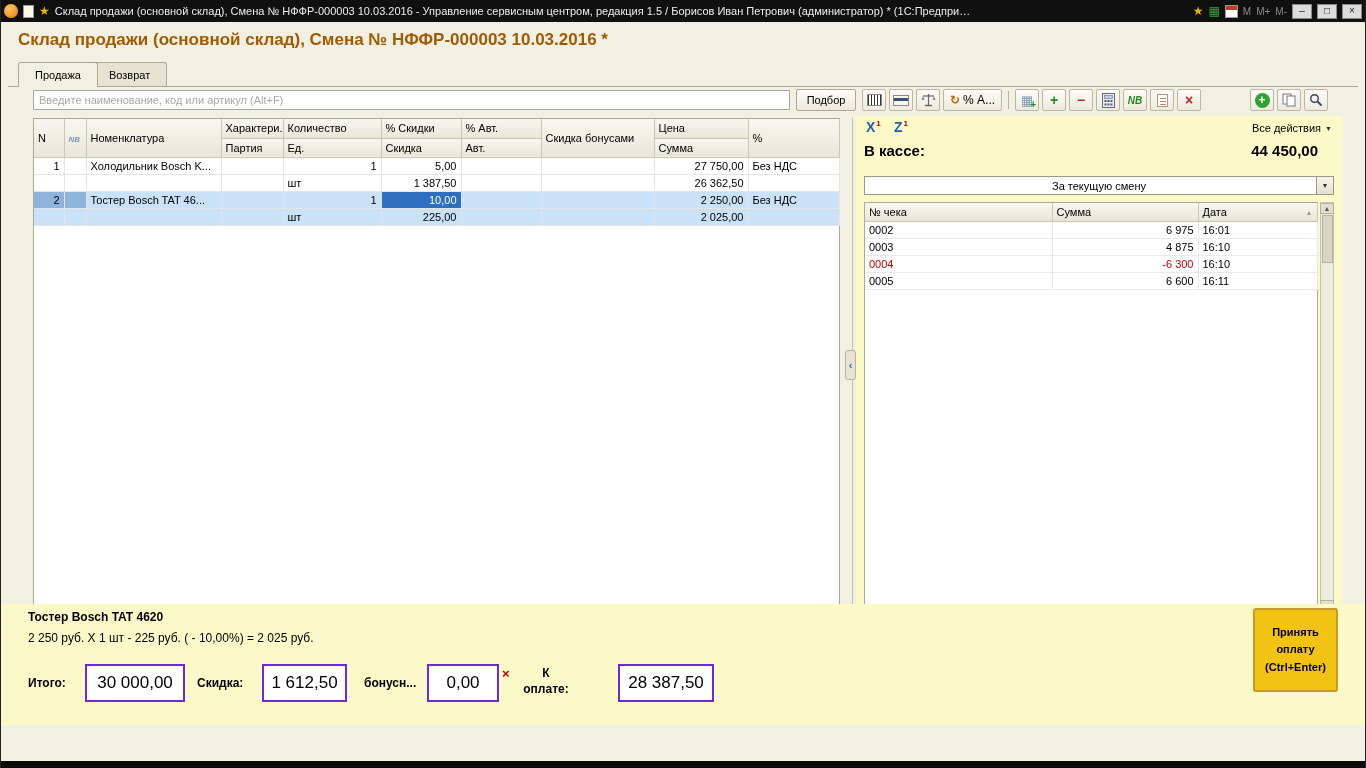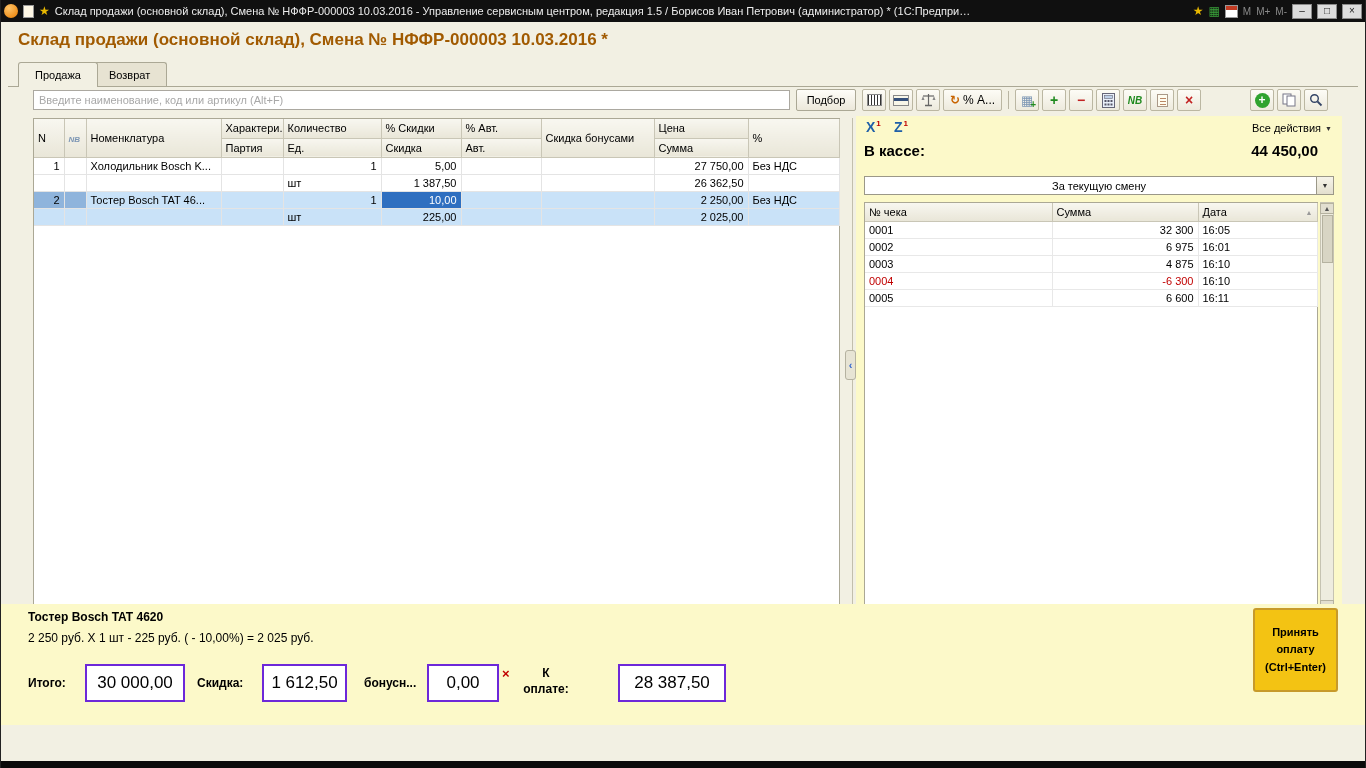--- a/index.html
+++ b/index.html
@@ -322,25 +322,20 @@
           </colgroup>
         <thead>
           <tr>
             <th>№ чека</th>
             <th class="r">Сумма</th>
             <th><span class="sorti">▲</span><span>Дата</span></th>
           </tr>
         </thead>
         <tbody>
           <tr>
-            <td>0001</td>
-            <td class="r">32 300</td>
-            <td>16:05</td>
-          </tr>
-          <tr>
             <td>0002</td>
             <td class="r">6 975</td>
             <td>16:01</td>
           </tr>
           <tr>
             <td>0003</td>
             <td class="r">4 875</td>
             <td>16:10</td>
           </tr>
           <tr>
@@ -378,19 +373,19 @@
     <div class="calcline">2 250 руб. X 1 шт - 225 руб. ( - 10,00%) = 2 025 руб.</div>
 
     <span class="tlabel" style="left:28px;top:72px;">Итого:</span>
     <input class="tbox" style="left: 85px; top: 60px; width: 100px;" readonly="" value="30 000,00">
     <span class="tlabel" style="left:197px;top:72px;">Скидка:</span>
     <input class="tbox" style="left: 262px; top: 60px; width: 85px;" readonly="" value="1 612,50">
     <span class="tlabel" style="left:364px;top:72px;">бонусн...</span>
     <input class="tbox" style="left: 427px; top: 60px; width: 72px;" readonly="" value="0,00">
     <span class="clearx" style="left:502px;top:62px;">×</span>
     <span class="tlabel" style="left:518px;top:62px;width:56px;text-align:center;line-height:1.3;">К оплате:</span>
-    <input class="tbox" style="left: 618px; top: 60px; width: 108px;" readonly="" value="28 387,50">
+    <input class="tbox" style="left: 618px; top: 60px; width: 96px;" readonly="" value="28 387,50">
 
     <button class="pay">Принять оплату (Ctrl+Enter)</button>
   </div>
 
   <div class="bstrip"></div>
 </div>
 
 </body></html>

